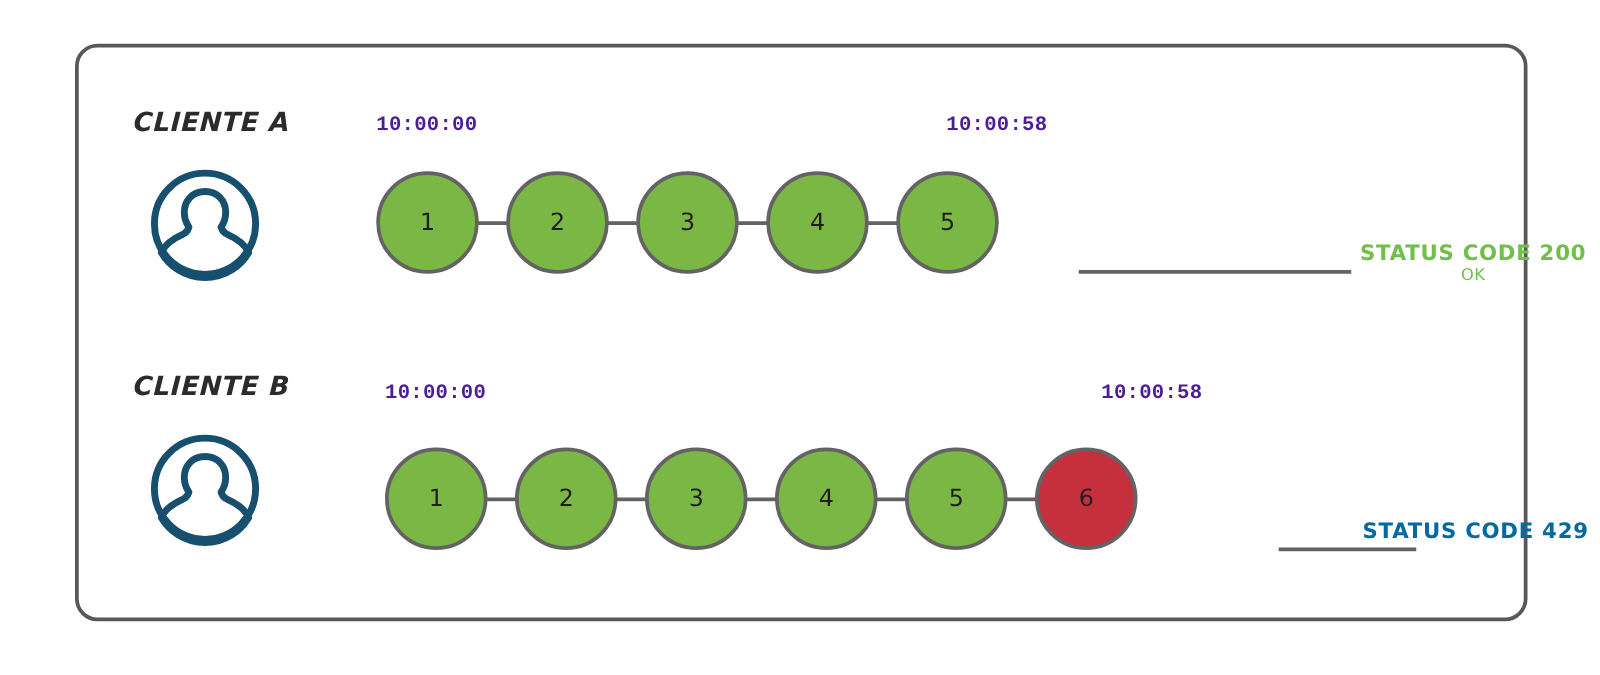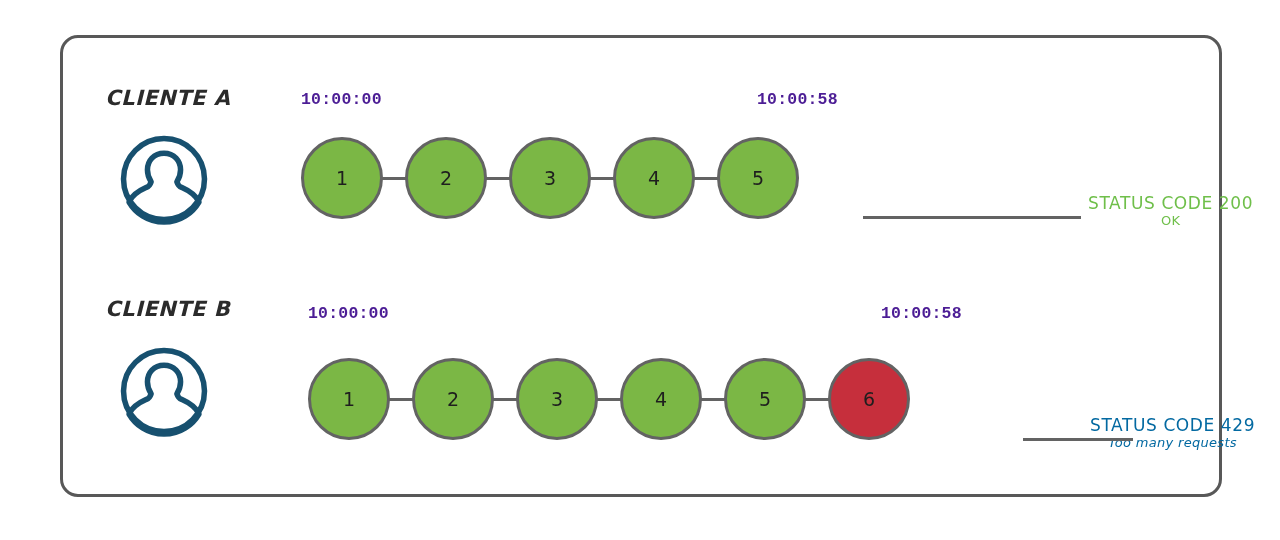--- a/index.html
+++ b/index.html
@@ -131,21 +131,21 @@
   
   .status {
     position: absolute;
     text-align: center;
     font-family: "DejaVu Sans", sans-serif;
     line-height: 1.18;
     white-space: nowrap;
   }
   .status .line1 {
     font-size: 17px;
-    font-weight: 400;
+    font-weight: 700;
     letter-spacing: 0.6px;
     display: block;
   }
   .status .line2 {
     font-size: 13px;
     font-weight: 500;
     letter-spacing: 0.3px;
     display: block;
   }
   #status-a { left: 1025px; top: 155px; color: #6fbf4a; }
@@ -235,16 +235,15 @@
     <div class="connector"></div>
     <div class="node ok">4</div>
     <div class="connector"></div>
     <div class="node ok">5</div>
     <div class="connector"></div>
     <div class="node fail">6</div>
   </div>
 
   <div class="status" id="status-b">
     <span class="line1">STATUS CODE 429</span>
-    <span class="line2">Too many requests</span>
   </div>
 
 </div>
 
 </body></html>

